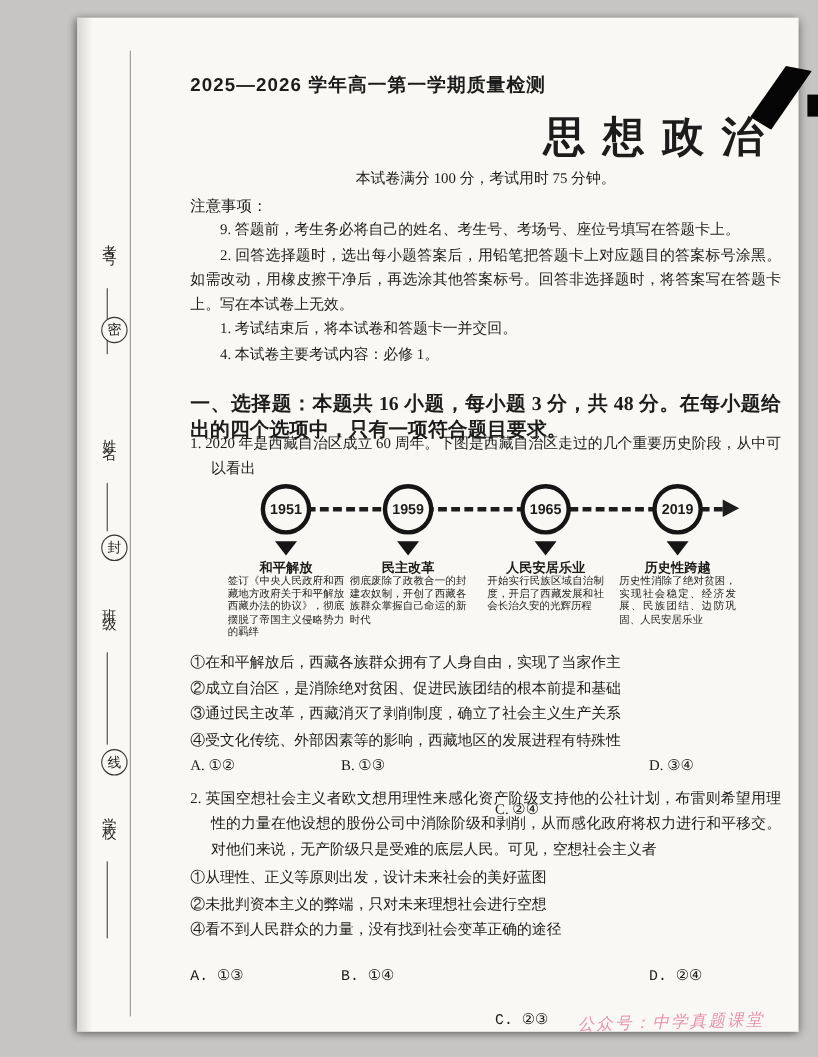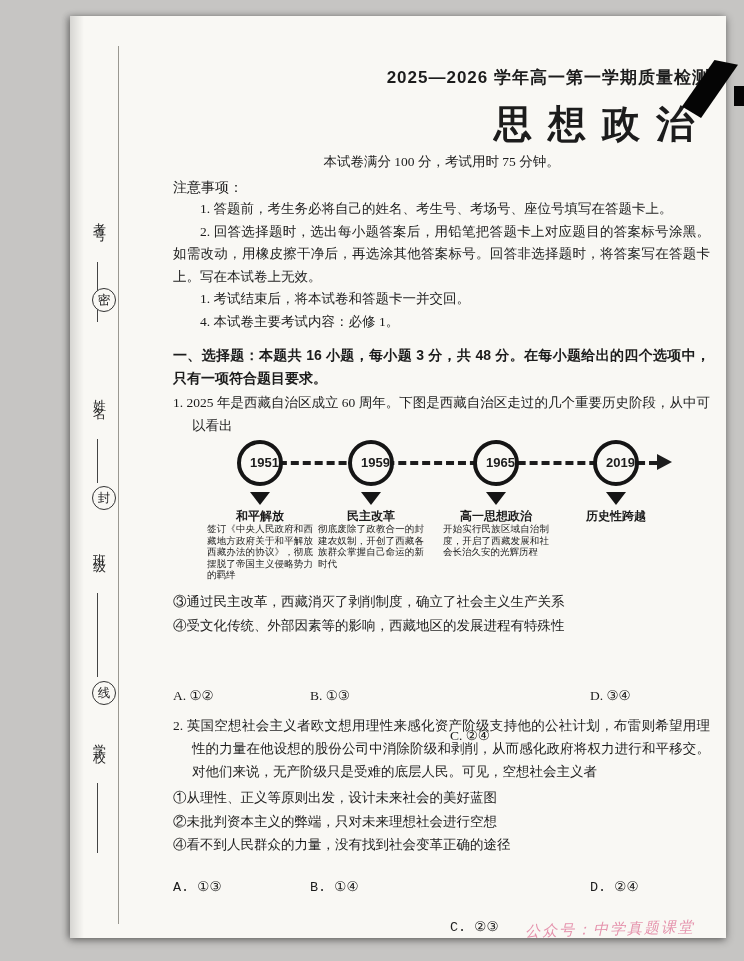--- a/index.html
+++ b/index.html
@@ -34,34 +34,34 @@
     border:1px solid #333; border-radius:50%;
     font-size:12.5px; line-height:22px; text-align:center;
     background:#f9f8f4; color:#222;
   }
 
   
   .content { position:absolute; left:103px; top:0; width:537px; height:100%; font-size:13.5px; }
   .blk { position:absolute; left:0; width:537px; }
 
   .exam-title {
-    top:50px; text-align:right; font-family:"Liberation Sans","DejaVu Sans",sans-serif;
+    top:50px; text-align:left; font-family:"Liberation Sans","DejaVu Sans",sans-serif;
     font-weight:bold; font-size:17px; letter-spacing:1px;
   }
   .subject-title {
     top:83px; text-align:right; font-family:"Liberation Sans","DejaVu Sans",sans-serif;
     font-weight:bold; font-size:38px; letter-spacing:16px; text-indent:16px;
   }
   .exam-info { top:137px; text-align:center; font-size:13.5px; }
   .notice-heading { top:163px; font-family:"Liberation Sans","DejaVu Sans",sans-serif; font-weight:normal; font-size:14px; }
   .notices { top:182px; line-height:22.5px; }
   .notices p { text-indent:2em; text-align:justify; }
   .section-title {
-    top:328px; line-height:23px; font-weight:bold;
-    font-family:Liberation Sans, sans-serif; font-size:14px; text-align:justify;
+    top:340px; line-height:23px; font-weight:bold;
+    font-family:Liberation Serif, serif; font-size:18px; text-align:justify;
   }
   .q-stem { line-height:23px; padding-left:1.4em; text-indent:-1.4em; text-align:justify; }
   .q1-stem { top:375px; }
   .q2-stem { top:698px; }
   .statements { line-height:23.5px; }
   .q1-statements { top:574px; }
   .q2-statements { top:770px; }
   .choices { display:flex; font-size:13.5px; }
   .q1-choices { top:671px; }
   .q2-choices { top:862px;font-family:Liberation Mono, monospace; }
@@ -74,21 +74,21 @@
   .tl-axis {
     position:absolute; left:82px; top:21px; width:402px; height:0;
     border-top:4px dashed #1d1d1d;
   }
   .tl-arrow-right {
     position:absolute; left:484px; top:14px; width:0; height:0;
     border-left:15px solid #1d1d1d; border-top:8px solid transparent; border-bottom:8px solid transparent;
   }
   .tl-circle {
     position:absolute; top:0; width:46px; height:46px; border:4px solid #151515; border-radius:50%;
-    background:#f9f8f4; text-align:right; line-height:38px;
+    background:#f9f8f4; text-align:center; line-height:38px;
     font-weight:bold; font-size:13px; font-family:"Liberation Sans","DejaVu Sans",sans-serif;
   }
   .tl-c0{ left:64px; } .tl-c1{ left:175px; } .tl-c2{ left:300px; } .tl-c3{ left:420px; }
   .tl-down {
     position:absolute; top:52px; width:0; height:0;
     border-left:10px solid transparent; border-right:10px solid transparent; border-top:13px solid #151515;
   }
   .tl-d0{ left:77px; } .tl-d1{ left:188px; } .tl-d2{ left:313px; } .tl-d3{ left:433px; }
   .tl-title {
     position:absolute; top:68px; width:120px; text-align:center; font-weight:bold; font-size:12px;
@@ -136,55 +136,58 @@
   <div class="v-fill-line" style="top:767px; height:70px;"></div>
 
   <div class="content">
 
     <h1 class="blk exam-title">2025—2026 学年高一第一学期质量检测</h1>
     <h2 class="blk subject-title">思想政治</h2>
     <p class="blk exam-info">本试卷满分 100 分，考试用时 75 分钟。</p>
 
     <p class="blk notice-heading">注意事项：</p>
     <div class="blk notices">
-      <p>1. 答题前，考生务必将自己的姓名、考生号、考场号、座位号填写在答题卡上。</p>
+      <p>9. 答题前，考生务必将自己的姓名、考生号、考场号、座位号填写在答题卡上。</p>
       <p>2. 回答选择题时，选出每小题答案后，用铅笔把答题卡上对应题目的答案标号涂黑。如需改动，用橡皮擦干净后，再选涂其他答案标号。回答非选择题时，将答案写在答题卡上。写在本试卷上无效。</p>
       <p>1. 考试结束后，将本试卷和答题卡一并交回。</p>
       <p>4. 本试卷主要考试内容：必修 1。</p>
     </div>
 
     <p class="blk section-title">一、选择题：本题共 16 小题，每小题 3 分，共 48 分。在每小题给出的四个选项中，只有一项符合题目要求。</p>
 
-    <p class="blk q-stem q1-stem">1. 2025 年是西藏自治区成立 60 周年。下图是西藏自治区走过的几个重要历史阶段，从中可以看出</p>
+    <p class="blk q-stem q1-stem">1. 2020 年是西藏自治区成立 60 周年。下图是西藏自治区走过的几个重要历史阶段，从中可以看出</p>
 
     <div class="blk timeline">
       <div class="tl-axis"></div>
       <div class="tl-arrow-right"></div>
 
       <div class="tl-circle tl-c0">1951</div>
       <div class="tl-circle tl-c1">1959</div>
       <div class="tl-circle tl-c2">1965</div>
       <div class="tl-circle tl-c3">2019</div>
 
       <div class="tl-down tl-d0"></div>
       <div class="tl-down tl-d1"></div>
       <div class="tl-down tl-d2"></div>
       <div class="tl-down tl-d3"></div>
 
       <div class="tl-title tl-t0">和平解放</div>
       <div class="tl-title tl-t1">民主改革</div>
-      <div class="tl-title tl-t2">高一思想政治</div>
+      <div class="tl-title tl-t2">人民安居乐业</div>
       <div class="tl-title tl-t3">历史性跨越</div>
 
       <div class="tl-desc tl-x0">签订《中央人民政府和西藏地方政府关于和平解放西藏办法的协议》，彻底摆脱了帝国主义侵略势力的羁绊</div>
       <div class="tl-desc tl-x1">彻底废除了政教合一的封建农奴制，开创了西藏各族群众掌握自己命运的新时代</div>
       <div class="tl-desc tl-x2">开始实行民族区域自治制度，开启了西藏发展和社会长治久安的光辉历程</div>
+      <div class="tl-desc tl-x3">历史性消除了绝对贫困，实现社会稳定、经济发展、民族团结、边防巩固、人民安居乐业</div>
     </div>
 
     <div class="blk statements q1-statements">
+      <p>①在和平解放后，西藏各族群众拥有了人身自由，实现了当家作主</p>
+      <p>②成立自治区，是消除绝对贫困、促进民族团结的根本前提和基础</p>
       <p>③通过民主改革，西藏消灭了剥削制度，确立了社会主义生产关系</p>
       <p>④受文化传统、外部因素等的影响，西藏地区的发展进程有特殊性</p>
     </div>
 
     <div class="blk choices q1-choices">
       <span>A. ①②</span>
       <span>B. ①③</span>
       <span>C. ②④</span>
       <span>D. ③④</span>
     </div>

